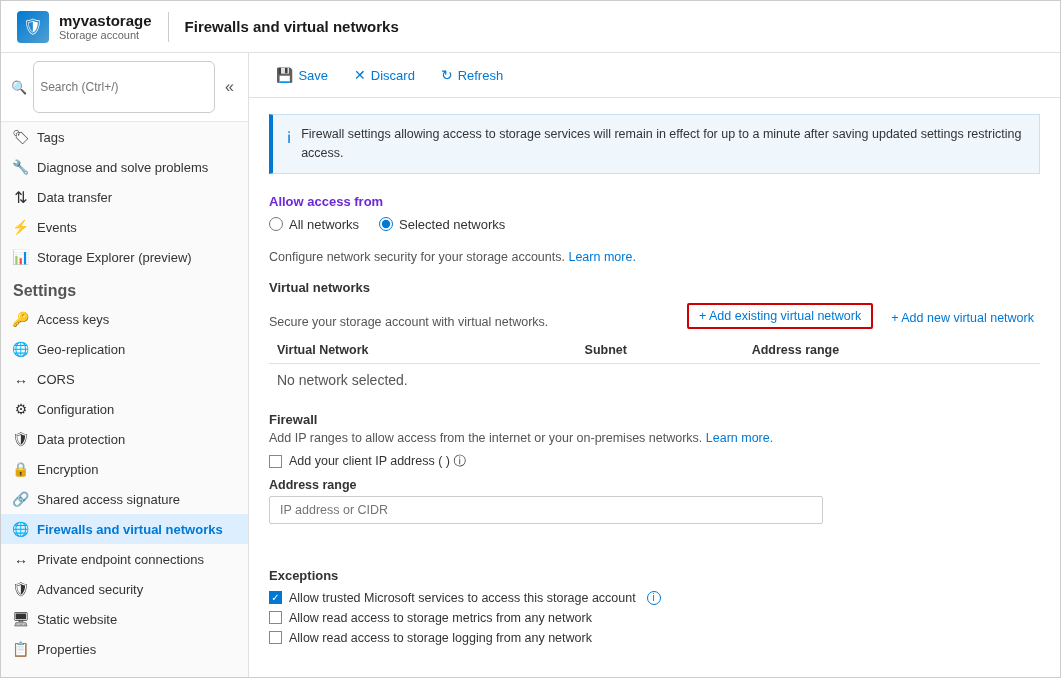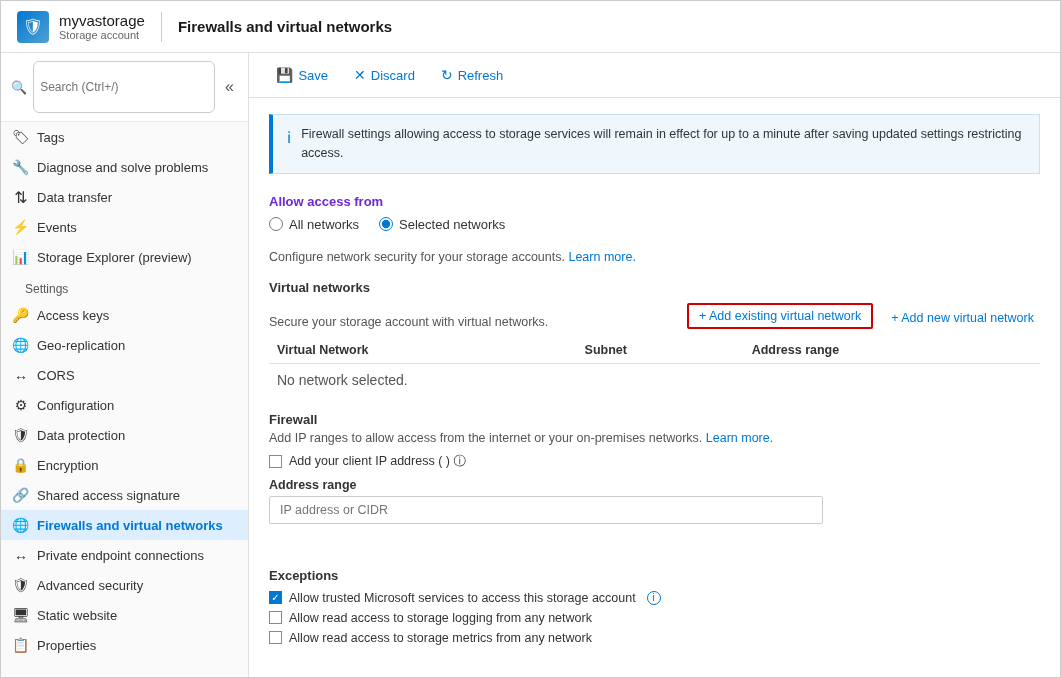--- a/index.html
+++ b/index.html
@@ -31,21 +31,21 @@
       background: linear-gradient(135deg, #0078d4, #50a0d0);
       border-radius: 4px;
       display: flex;
       align-items: center;
       justify-content: center;
       color: white;
       font-size: 16px;
       flex-shrink: 0;
     }
     .header-text { display: flex; flex-direction: column; }
-    .header-title { font-size: 15px; font-weight: 400; color: #1a1a1a; }
+    .header-title { font-size: 15px; font-weight: 700; color: #1a1a1a; }
     .header-subtitle { font-size: 11px; color: #666; }
     .header-divider { width: 1px; height: 30px; background: #ccc; margin: 0 6px; }
     .header-page-title { font-size: 15px; font-weight: 600; color: #1a1a1a; }
 
     
     .body-layout {
       display: flex;
       flex: 1;
       overflow: hidden;
     }
@@ -110,23 +110,23 @@
       width: 16px;
       height: 16px;
       flex-shrink: 0;
       display: flex;
       align-items: center;
       justify-content: center;
       font-size: 14px;
     }
 
     .sidebar-section-label {
-      padding: 10px 12px 4px 24px;
-      font-size: 12px;
-      font-weight: 400;
+      padding: 10px 12px 4px 12px;
+      font-size: 16px;
+      font-weight: 700;
       color: #555;
       text-transform: none;
     }
 
     
     .main-content {
       flex: 1;
       overflow-y: auto;
       display: flex;
       flex-direction: column;
@@ -462,24 +462,24 @@
 
         <div class="exceptions-section">
           <div class="exceptions-title">Exceptions</div>
           <label class="checkbox-item">
             <span class="checked-box">✓</span>
             <span>Allow trusted Microsoft services to access this storage account</span>
             <span class="info-circle">i</span>
           </label>
           <label class="checkbox-item">
             <span class="unchecked-box"></span>
-            <span>Allow read access to storage logging from any network</span>
+            <span>Allow read access to storage metrics from any network</span>
           </label>
           <label class="checkbox-item">
             <span class="unchecked-box"></span>
-            <span>Allow read access to storage metrics from any network</span>
+            <span>Allow read access to storage logging from any network</span>
           </label>
         </div>
 
       </div>
     </div>
   </div>
 </div>
 
 </body></html>

